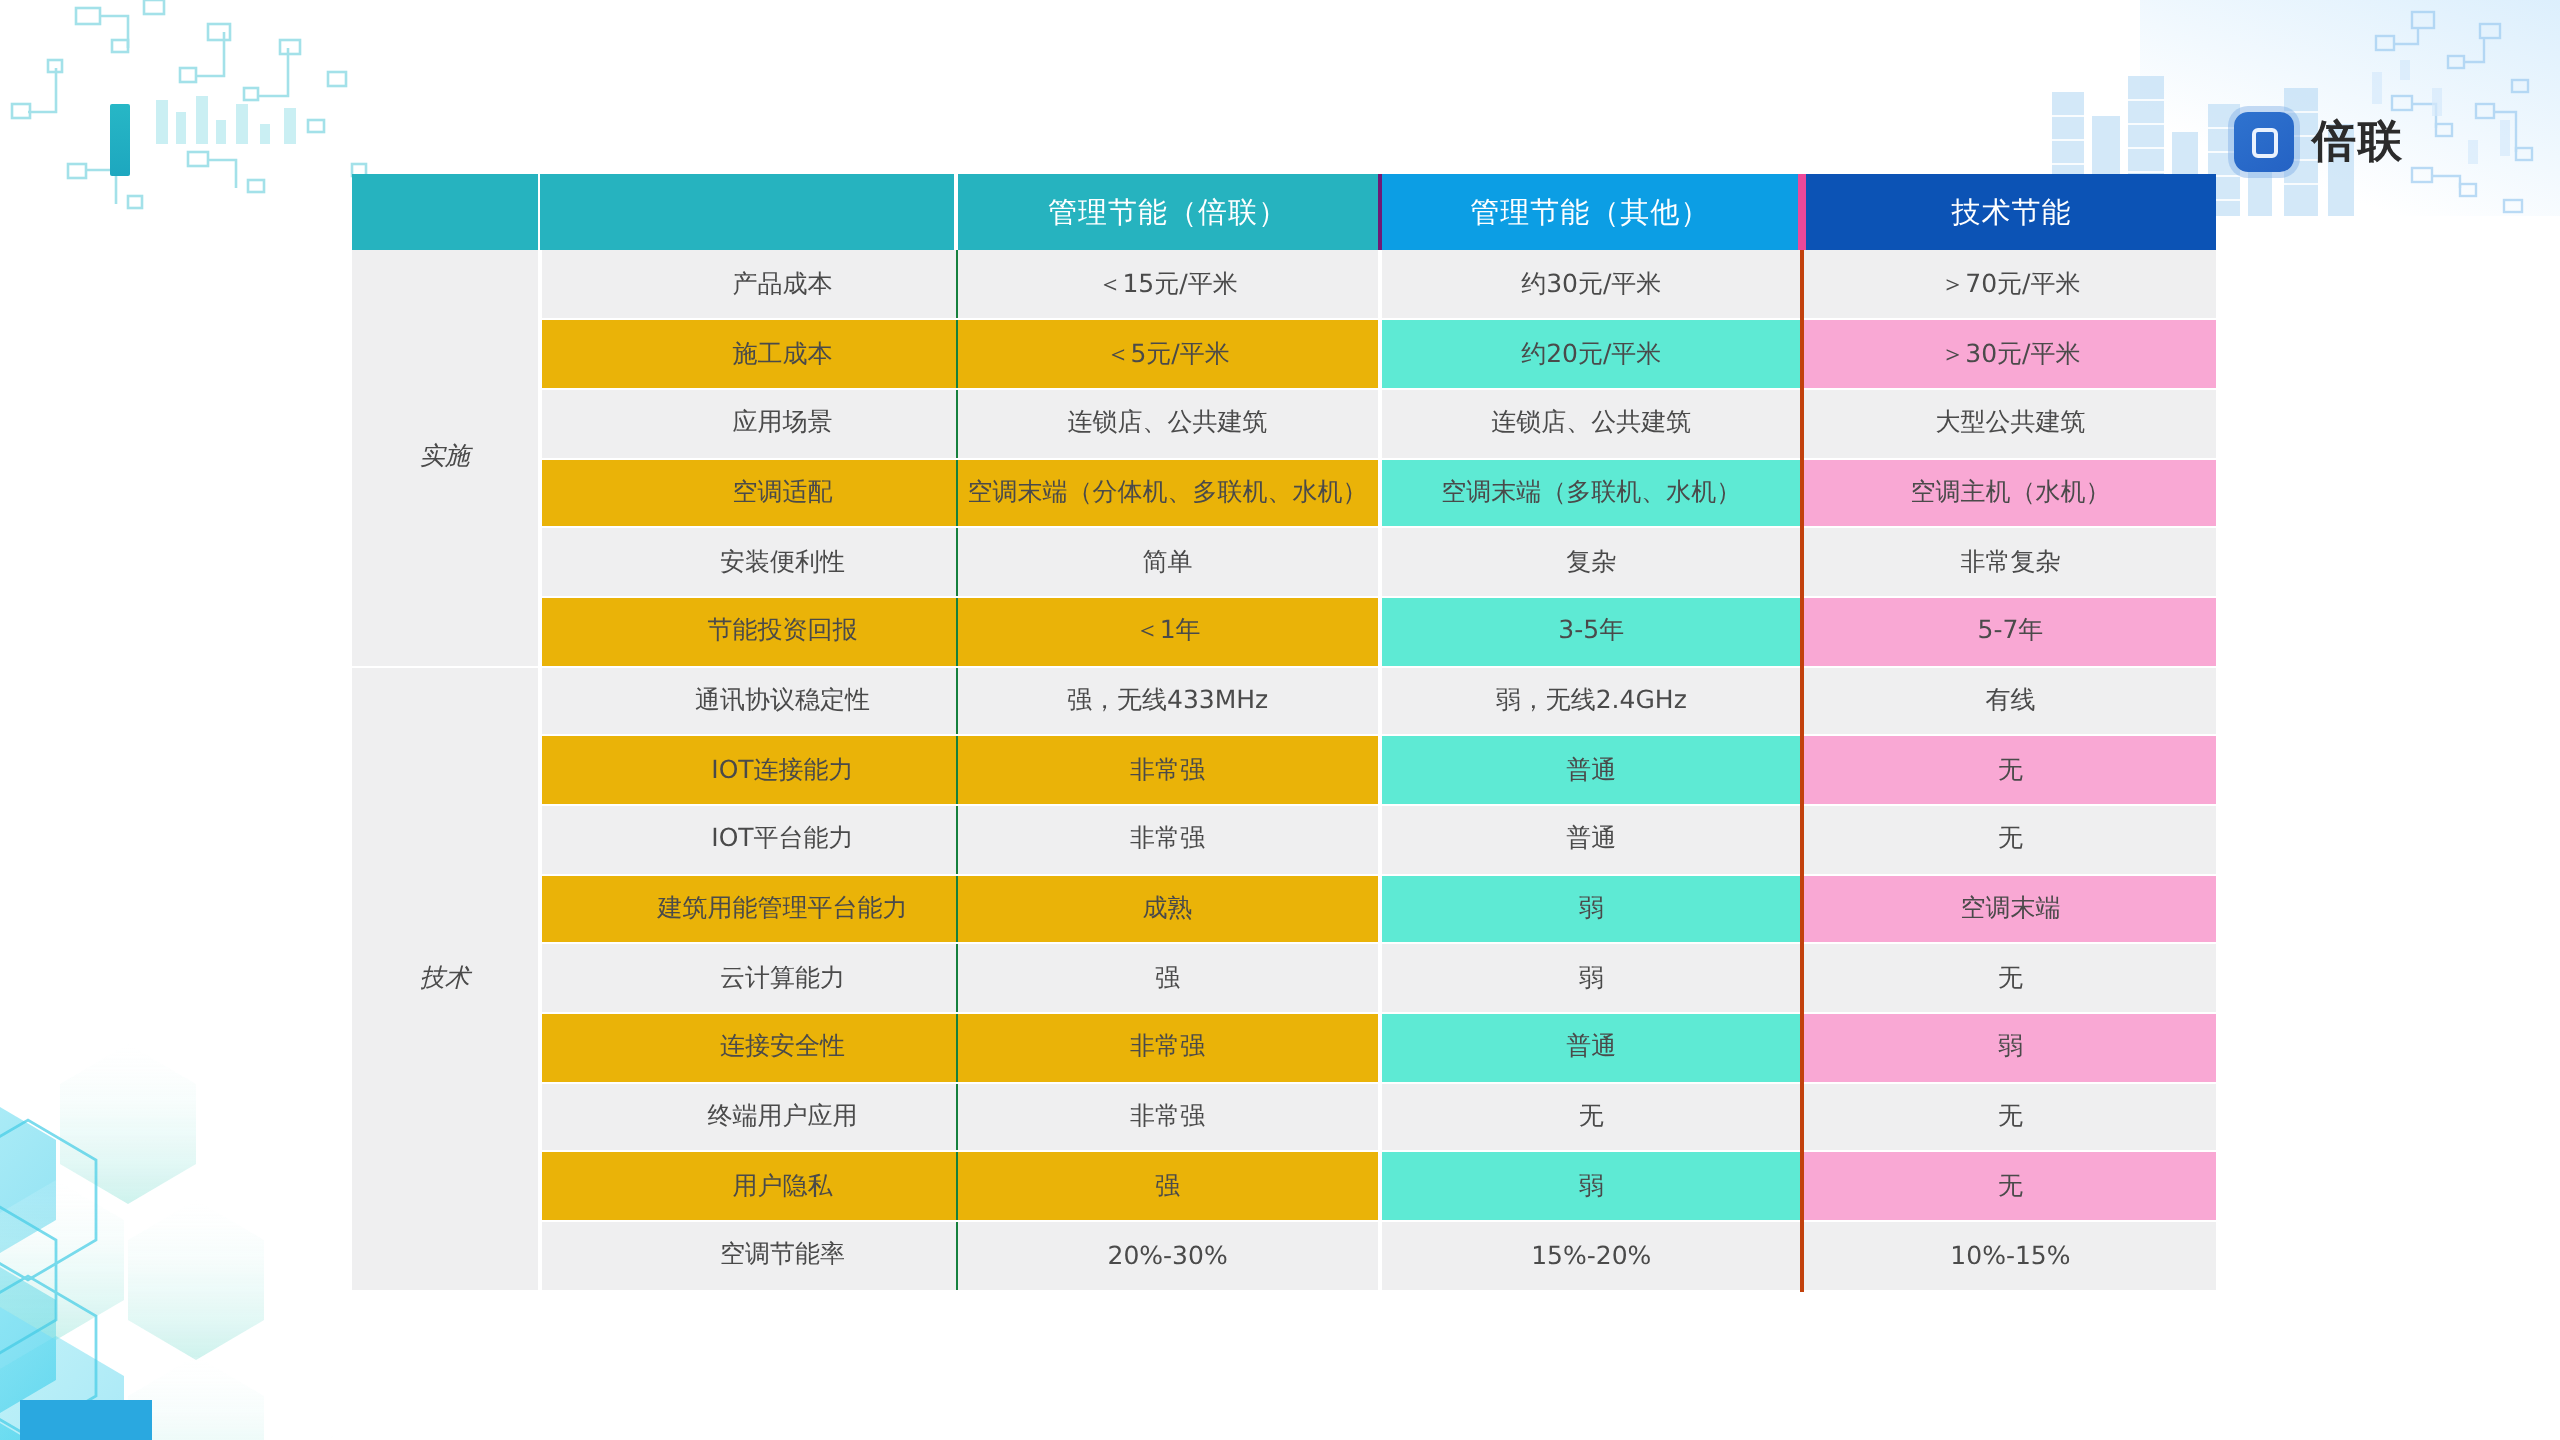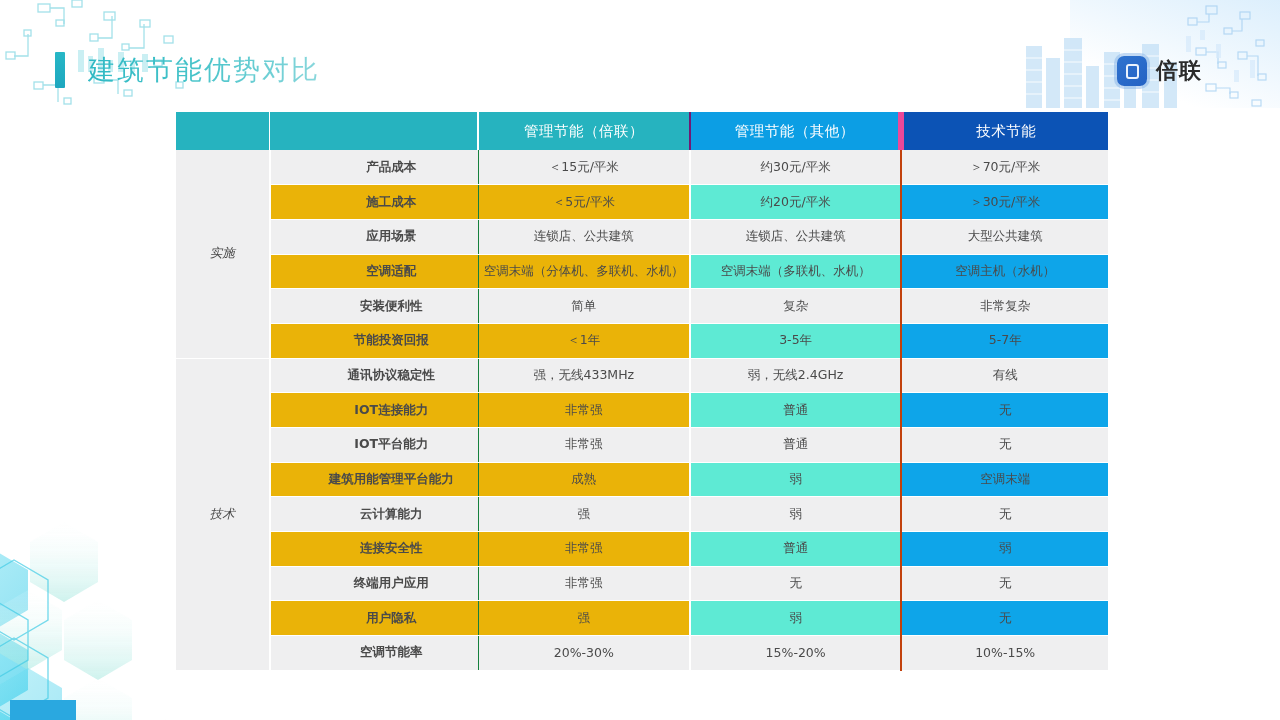--- a/index.html
+++ b/index.html
@@ -39,52 +39,52 @@
   .brand-mark {
     width:30px; height:30px; border-radius:7px;
     background:linear-gradient(145deg,#2f73cf,#2462c4);
     display:flex; align-items:center; justify-content:center;
     box-shadow:0 0 0 3px rgba(129,176,231,.45);
   }
   .brand-mark i { display:block; width:13px; height:15px; border:2px solid #eaf2fd; border-radius:3px; }
   .brand-name { font-size:22px; font-weight:700; color:#2b2b2b; letter-spacing:1px; }
 
   
-  .tbl-wrap { position:absolute; left:176px; top:112px; width:892px; }
+  .tbl-wrap { position:absolute; left:176px; top:87px; width:892px; }
   table.cmp { border-collapse:collapse; width:932px; table-layout:fixed; }
   table.cmp col.c-sec { width:93px; }
   table.cmp col.c-item { width:207px; }
   table.cmp col.c-val { width:210px; }
   table.cmp col.c-val3 { width:205px; }
 
   table.cmp th {
     height:38px; font-size:14.5px; font-weight:400; color:#ffffff;
     letter-spacing:.5px; text-align:center; vertical-align:middle;
   }
   th.h-blank { background:#26b3bf; }
   th.h-blank2 { background:#26b3bf; border-left:1px solid #ffffff; }
   th.h-bl { background:#26b3bf; border-left:2px solid #ffffff; }
   th.h-other { background:#0c9ee4; border-left:2px solid #701a75; }
-  th.h-tech { background:#0c53b5; border-left:6px solid #ec4899; }
+  th.h-tech { background:#0c53b5; border-left:4px solid #ec4899; }
 
   table.cmp td {
     height:34.7px; font-size:12.5px; text-align:center; vertical-align:middle;
     border-bottom:1px solid #ffffff; background:#efeff0; color:#4a4a4a;
   }
   td.sec {
     font-size:15px; color:#3e3e3e; background:#e9e9ea;
     border-bottom:1px solid #ffffff; border-right:2px solid #ffffff;font-style:italic;
   }
-  td.item { text-align:left; padding-left:34px; font-size:13px; color:#3c3c3c; background:#efeff0;font-weight:bold; }
+  td.item { text-align:left; padding-left:34px; font-size:13px; color:#3c3c3c; background:#efeff0; }
   td.v1 { background:#eeeeef; color:#3a3a3a; border-left:1px solid #15803d; }
   td.v2 { background:#ececed; color:#585858; border-left:2px solid #ffffff; }
   td.v3 { background:#e8e8e9; color:#9a9a9a; border-left:2px solid #c2410c; }
   tr.band-a td.v1, tr.band-a td.item { background:#eab308; }
   tr.band-a td.v2 { background:#5eead4; }
-  tr.band-a td.v3 { background:#0ea5e9; }
+  tr.band-a td.v3 { background:#f9a8d4; }
 </style>
 </head>
 <body>
 
 <div class="slide">
 
   <svg class="deco deco-tl" viewBox="0 0 230 130">
     <g fill="none" stroke="#6fd0dd" stroke-width="1.3" opacity=".75">
       <rect x="12" y="62" width="9" height="7"></rect>
         <rect x="30" y="40" width="7" height="6"></rect>
@@ -193,21 +193,20 @@
         <polygon points="20,130 54,110 88,130 88,170 54,190 20,170"></polygon>
         <polygon points="20,208 54,188 88,208 88,248 54,268 20,248"></polygon>
         <polygon points="0,170 34,150 68,170 68,210 34,230 0,210"></polygon>
       </g>
     </g>
   </svg>
 
   <div class="accent-bar"></div>
   <div class="accent-bar2"></div>
 
-  <h1 class="title">建筑节能优势对比</h1>
 
   <div class="brand">
     <span class="brand-mark">
         <i></i>
       </span>
     <span class="brand-name">倍联</span>
   </div>
 
   <div class="tbl-wrap">
     <table class="cmp">

